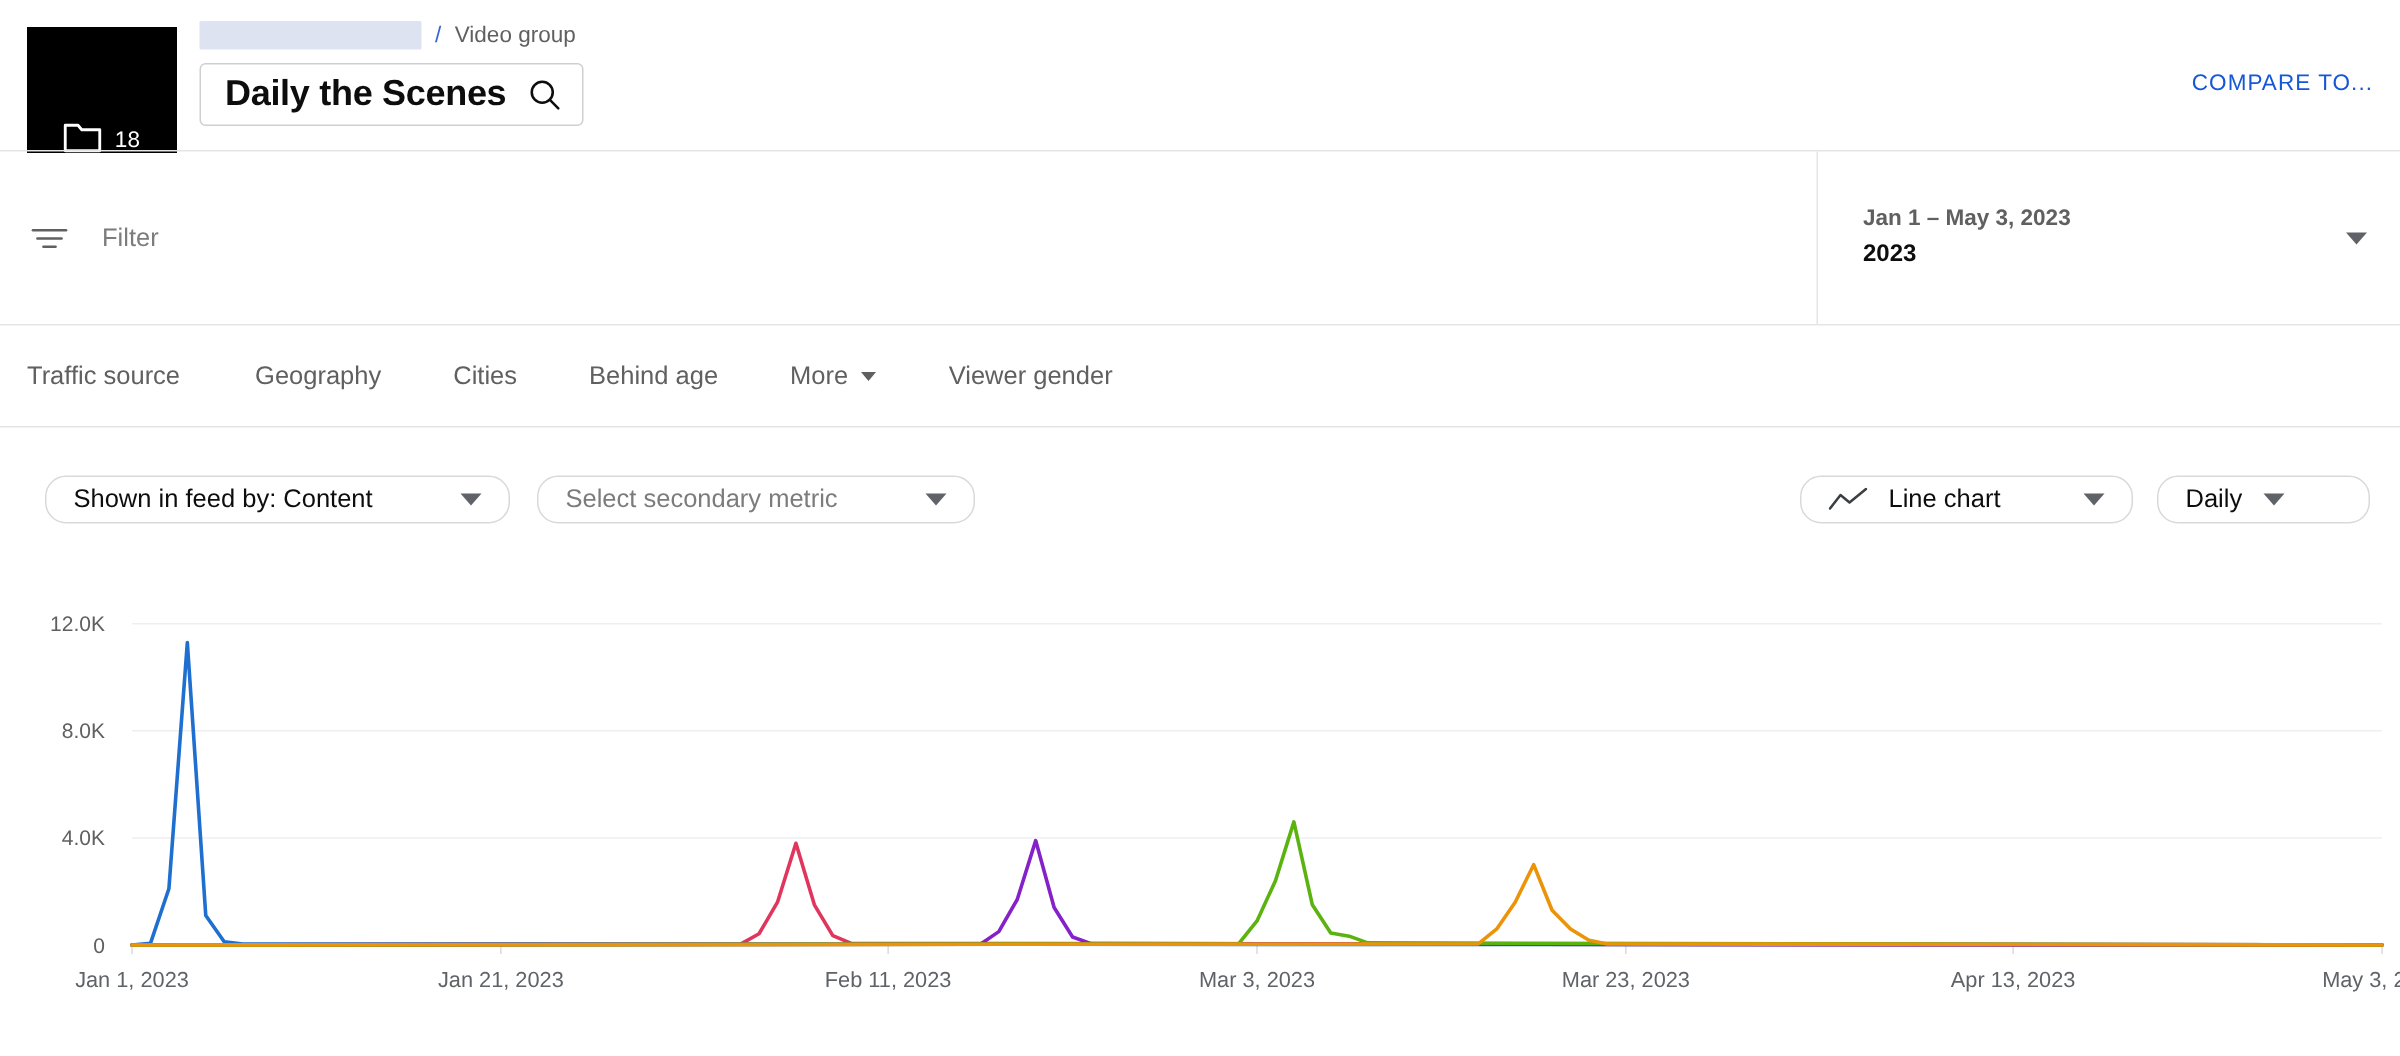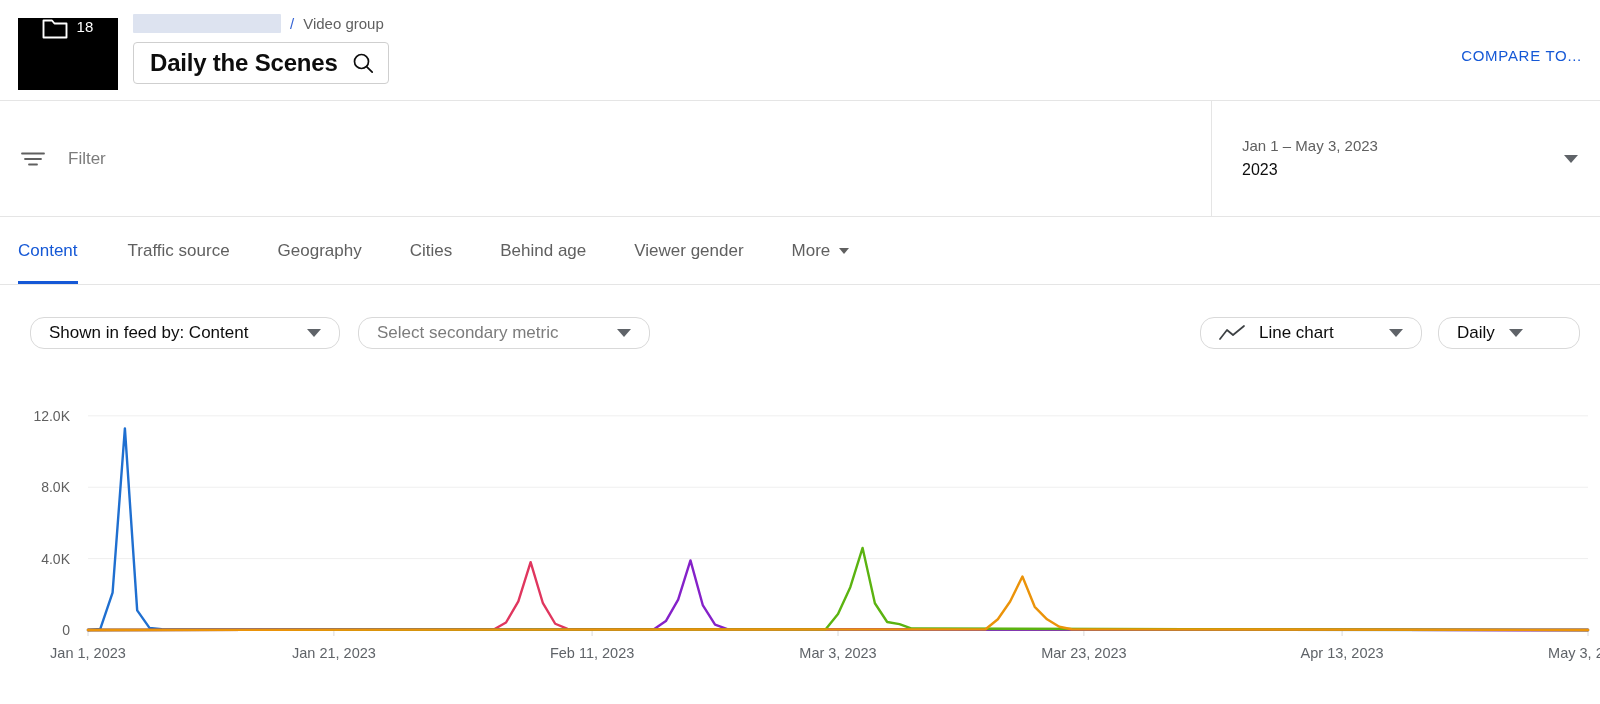--- a/index.html
+++ b/index.html
@@ -20,24 +20,24 @@
   .header {
     position: relative;
     height: 100px;
     background: #fff;
   }
   .thumb {
     position: absolute;
     left: 18px;
     top: 18px;
     width: 100px;
-    height: 72px;
+    height: 84px;
     background: #000000;
     display: flex;
-    align-items: flex-start;
+    align-items: flex-end;
     justify-content: center;
     gap: 8px;
   }
   .thumb-count {
     color: #ffffff;
     font-size: 15px;
     font-weight: 400;
     letter-spacing: .2px;
   }
   .breadcrumb {
@@ -118,20 +118,21 @@
     font-size: 17px;
   }
   .filter-right {
     width: 388px;
     display: flex;
     align-items: center;
     justify-content: space-between;
     padding: 0 22px 0 30px;
     box-sizing: border-box;
     cursor: pointer;
+    font-weight: bold;
   }
   .date-range {
     color: #606060;
     font-size: 15px;
     line-height: 22px;
   }
   .date-preset {
     color: #0d0d0d;
     font-size: 16px;
     line-height: 26px;
@@ -273,41 +274,38 @@
   <div class="filter-right">
     <div>
       <div class="date-range">Jan 1 – May 3, 2023</div>
       <div class="date-preset">2023</div>
     </div>
     <div class="caret-dn"></div>
   </div>
 </div>
 
 <div class="tabs">
-  <div class="tab active">
-    <span>Content</span>
-  </div>
   <div class="tab">
     <span>Traffic source</span>
   </div>
   <div class="tab">
     <span>Geography</span>
   </div>
   <div class="tab">
     <span>Cities</span>
   </div>
   <div class="tab">
     <span>Behind age</span>
-  </div>
-  <div class="tab">
-    <span>Viewer gender</span>
   </div>
   <div class="tab">
     <span>More</span>
     <span class="caret caret-sm"></span>
+  </div>
+  <div class="tab">
+    <span>Viewer gender</span>
   </div>
 </div>
 
 <div class="controls">
   <div class="ctl" id="ctl-primary">
     <span class="lbl">Shown in feed by: Content</span>
     <span class="caret-dn"></span>
   </div>
   <div class="ctl" id="ctl-secondary">
     <span class="lbl placeholder">Select secondary metric</span>

